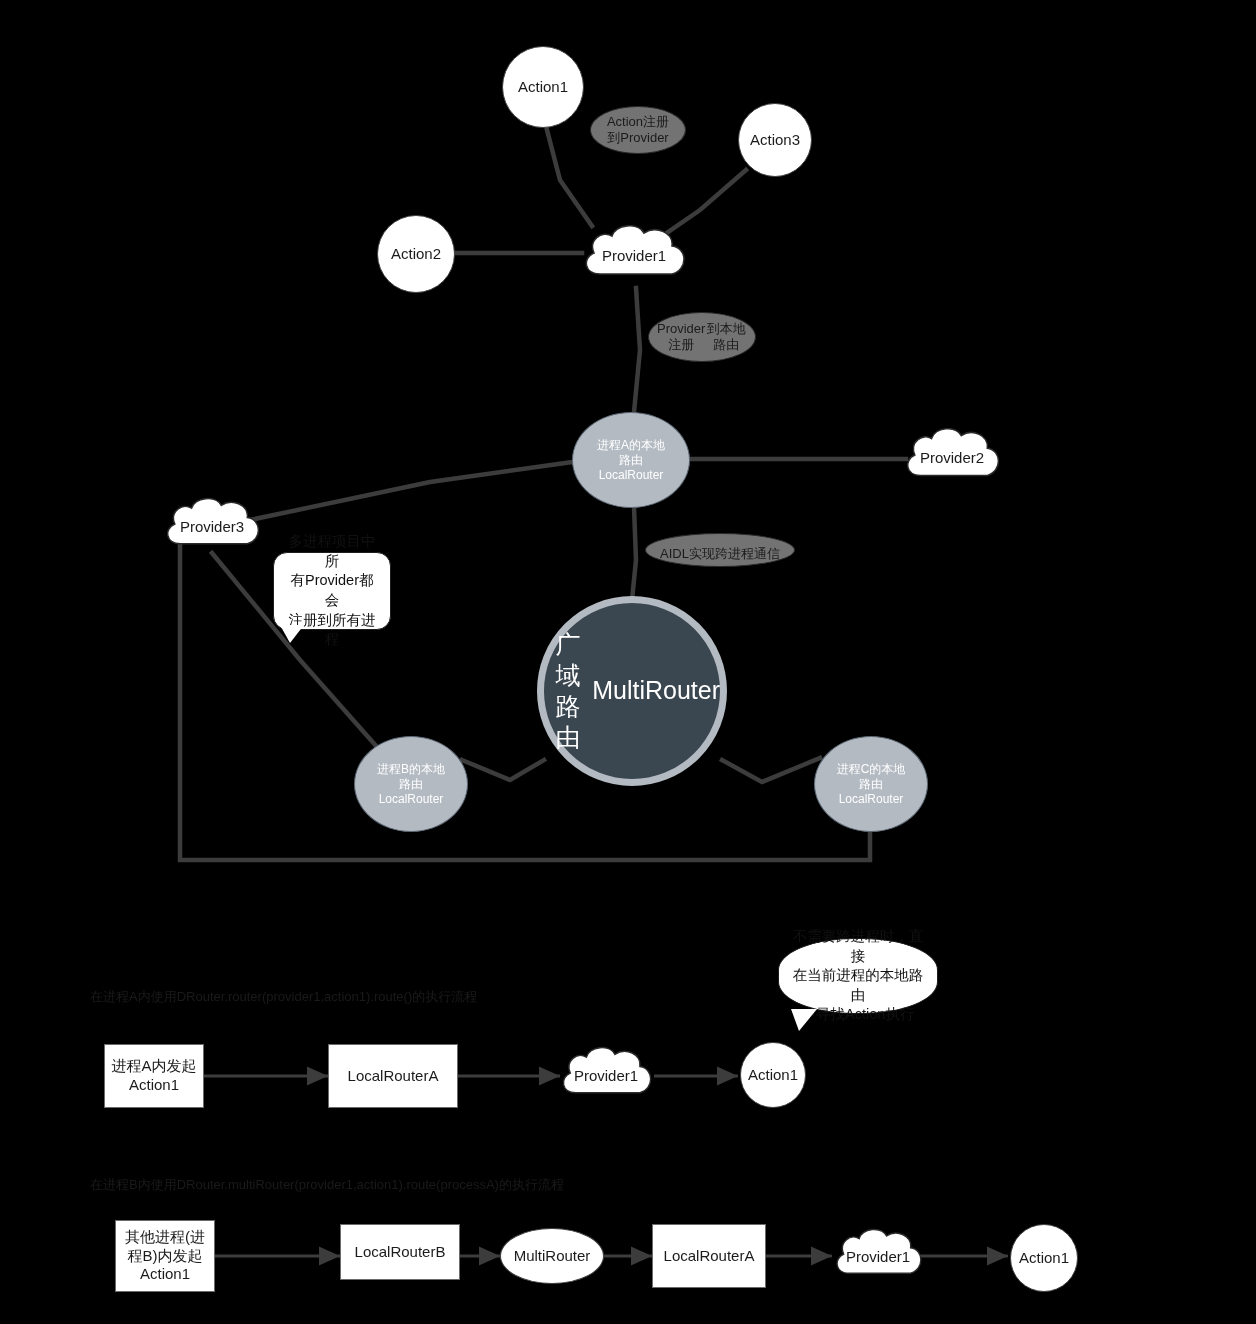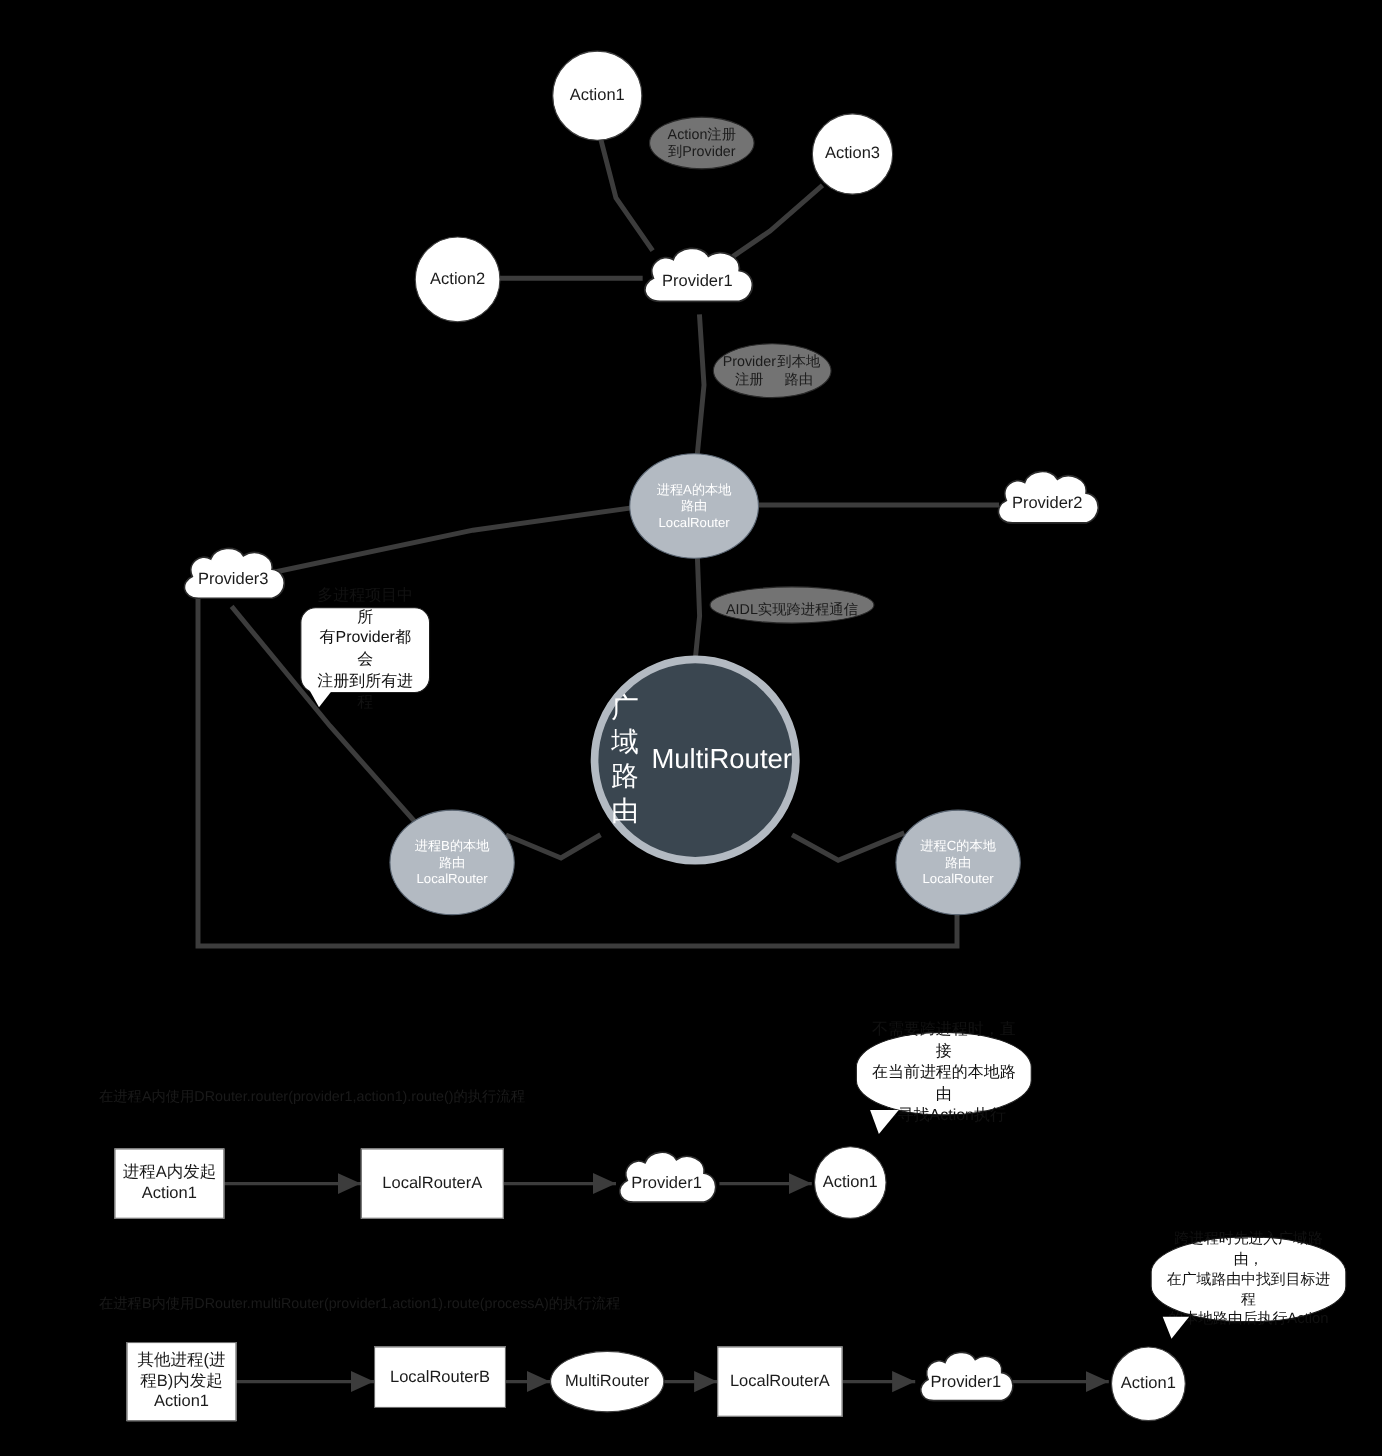--- a/index.html
+++ b/index.html
@@ -228,20 +228,14 @@
       <path d="M22,52 C6,52 4,36 16,31 C10,18 24,8 34,14 C38,2 60,0 66,11
                C78,3 96,11 94,24 C110,26 110,48 94,52 Z" fill="#ffffff" stroke="#2b2b2b" stroke-width="1.6"></path>
     </svg>
     <span>Provider1</span>
   </div>
 
   <div class="node circle-white" style="left:1010px;top:1224px;width:68px;height:68px;">
     <span>Action1</span>
   </div>
 
-  <div class="callout" style="left:1046px;top:1124px;width:178px;height:78px;flex-direction:column;font-size:13.5px;">
-    <span>跨进程时先进入广域路由，</span>
-    <span>在广域路由中找到目标进程</span>
-    <span>的本地路由后执行Action</span>
-    <span class="tail" style="left:10px;bottom:-16px;border-left:8px solid transparent;border-right:16px solid transparent;border-top:20px solid #fff;"></span>
-  </div>
 
 </div>
 
 </body></html>

